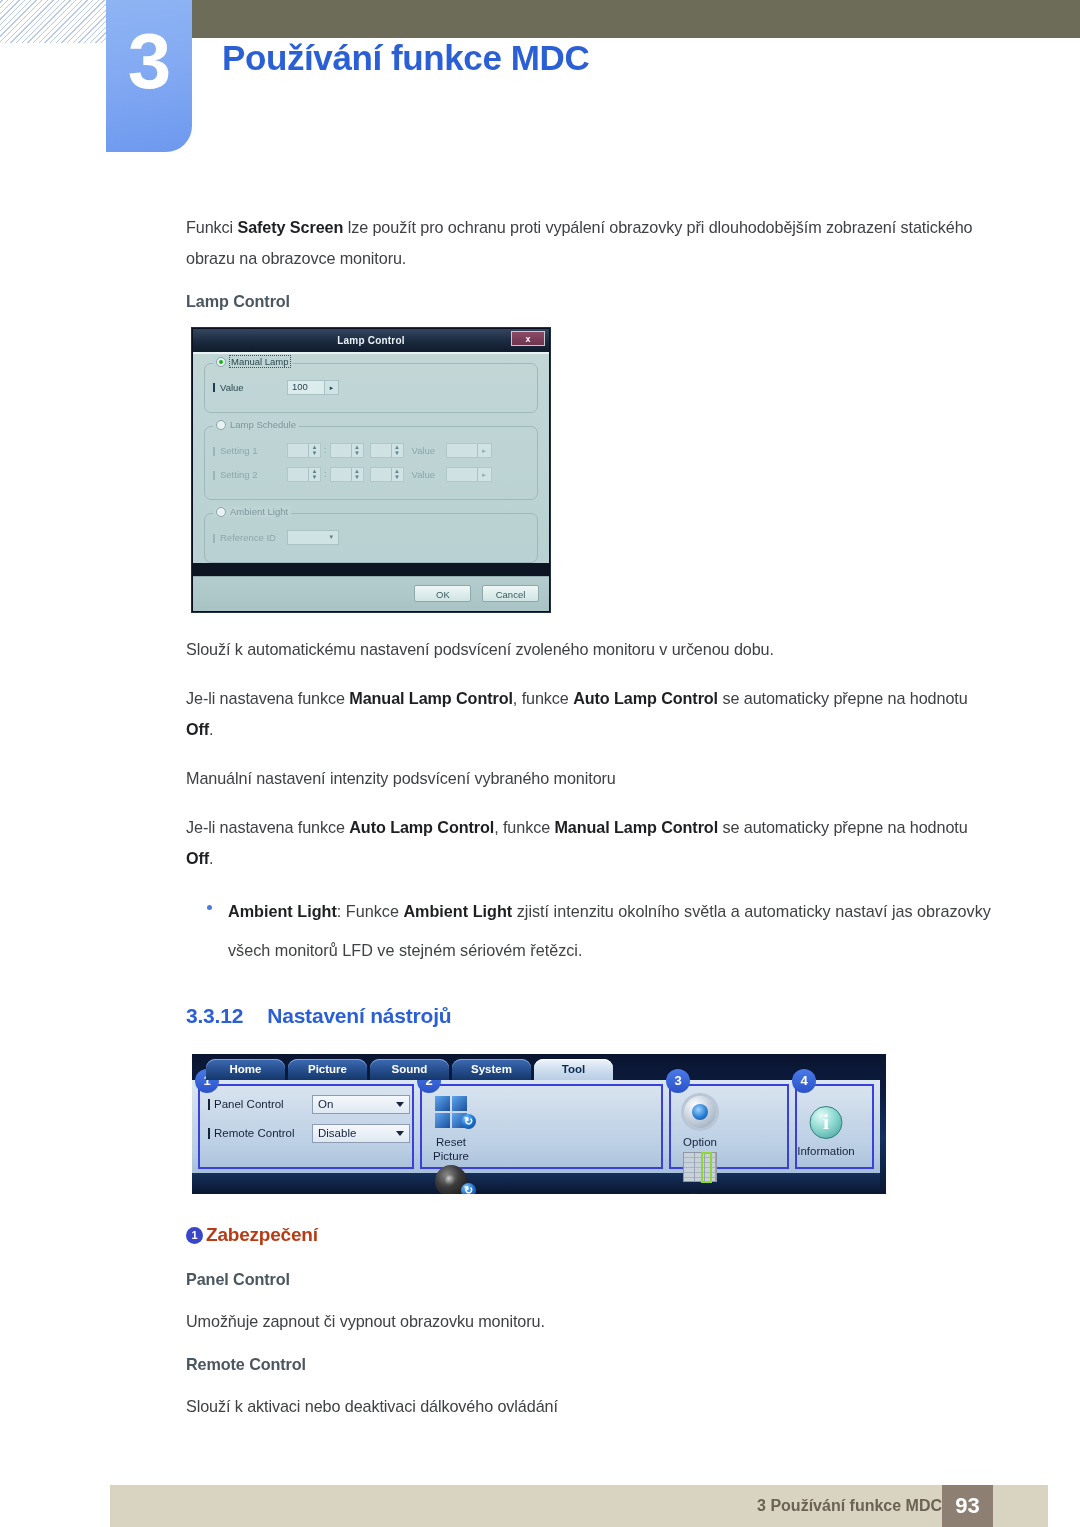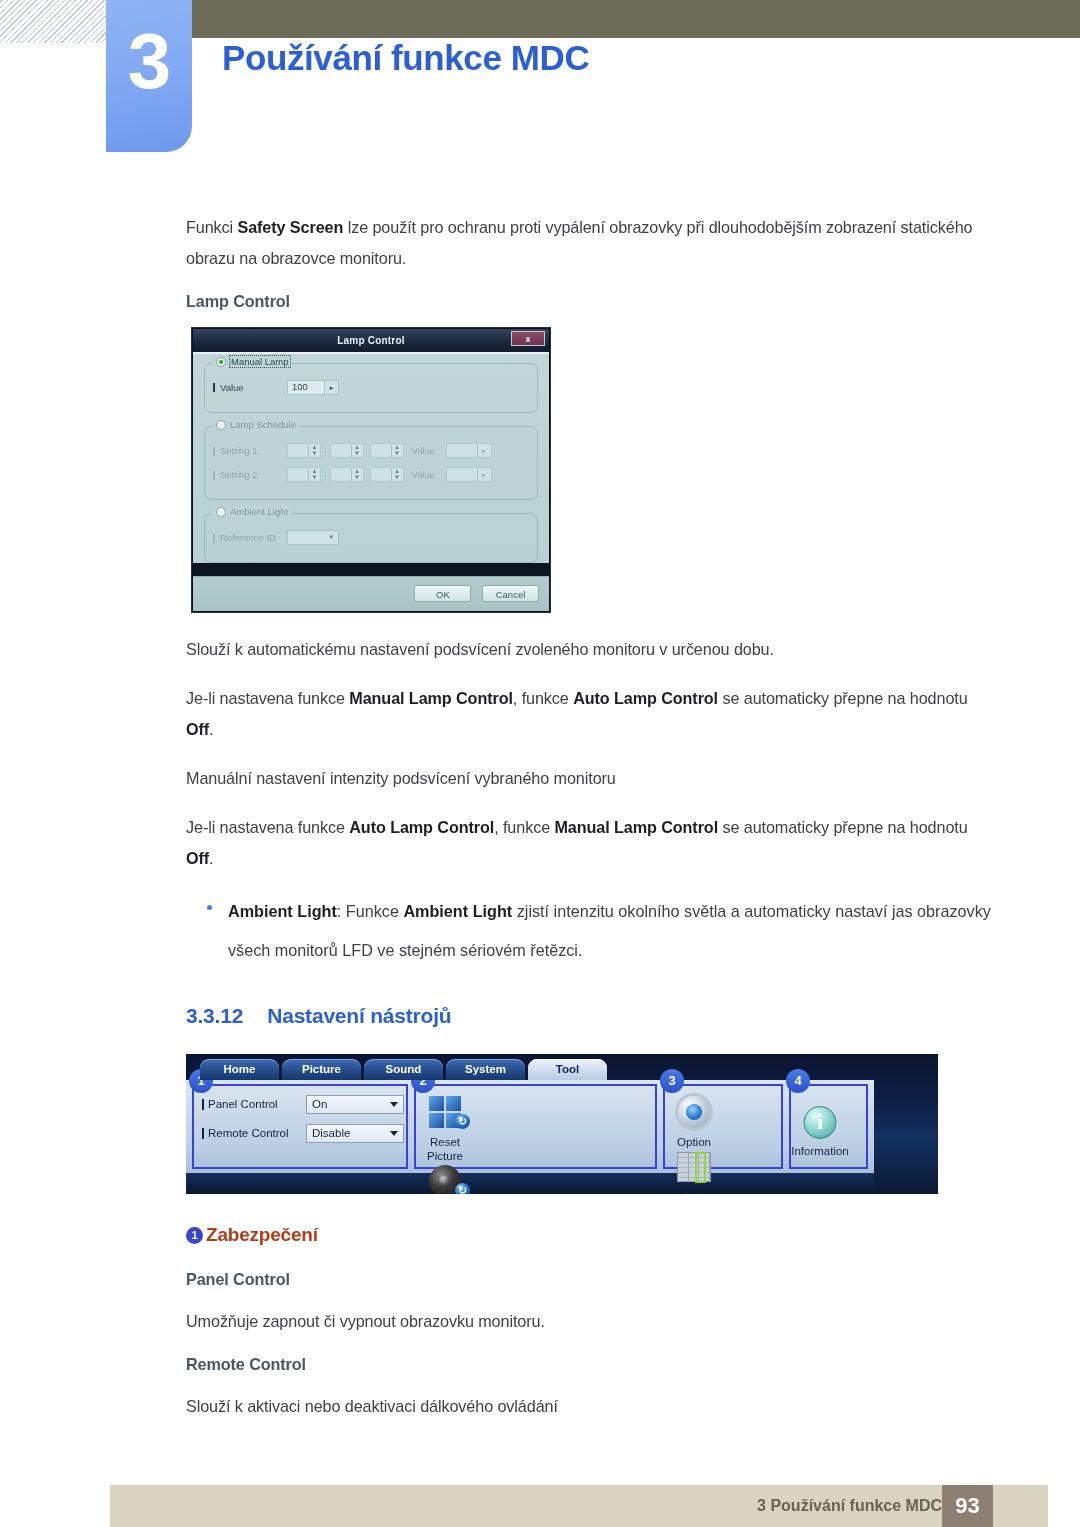--- a/index.html
+++ b/index.html
@@ -310,23 +310,23 @@
     border-radius: 2px;
     font-size: 9.5px;
     color: #3a5a60;
     text-align: center;
     box-sizing: border-box;
   }
 
   
   .toolbar-shot {
     position: relative;
-    width: 752px;
+    width: 694px;
     height: 140px;
-    margin: 4px 0 10px 0;
+    margin: 4px 0 10px 6px;
     background: linear-gradient(180deg, #0a1530 0%, #0d1d42 30%, #123061 60%, #0b1833 100%);
     overflow: hidden;
     font-size: 11px;
   }
   .tab-strip {
     position: absolute;
     left: 14px; top: 5px;
     display: flex;
     gap: 3px;
     z-index: 3;

